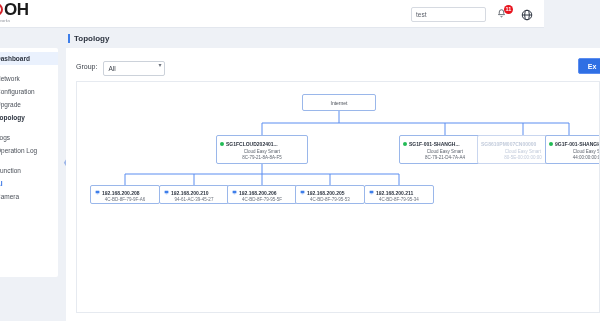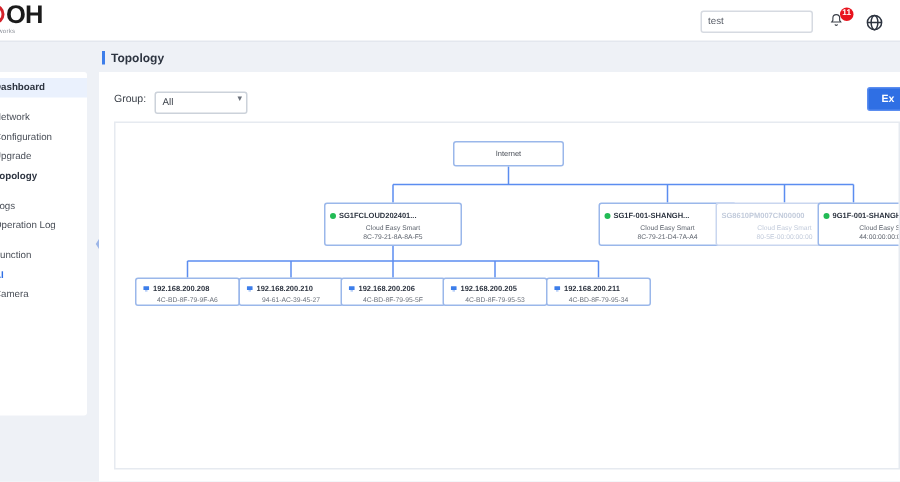--- a/index.html
+++ b/index.html
@@ -7,21 +7,21 @@
     margin: 0; padding: 0;
     width: 600px; height: 321px;
     overflow: hidden;
     background: #eef1f6;
     font-family: "Liberation Sans", sans-serif;
   }
   .app { position: relative; width: 600px; height: 321px; background: #eef1f6; }
 
   
   .topbar {
-    position: absolute; left: 0; top: 0; width: 600px; height: 28px;
+    position: absolute; left: 0; top: 0; width: 544px; height: 28px;
     background: #ffffff; border-bottom: 1px solid #e3e7ee;
     display: flex; align-items: center;
   }
   .logo-wrap {
     position: absolute; left: -10px; top: 1px;
     display: flex; flex-direction: column; align-items: flex-start;
   }
   .logo-main {
     font-size: 17px; font-weight: bold; color: #1b1b1b;
     letter-spacing: -0.5px; line-height: 17px;

